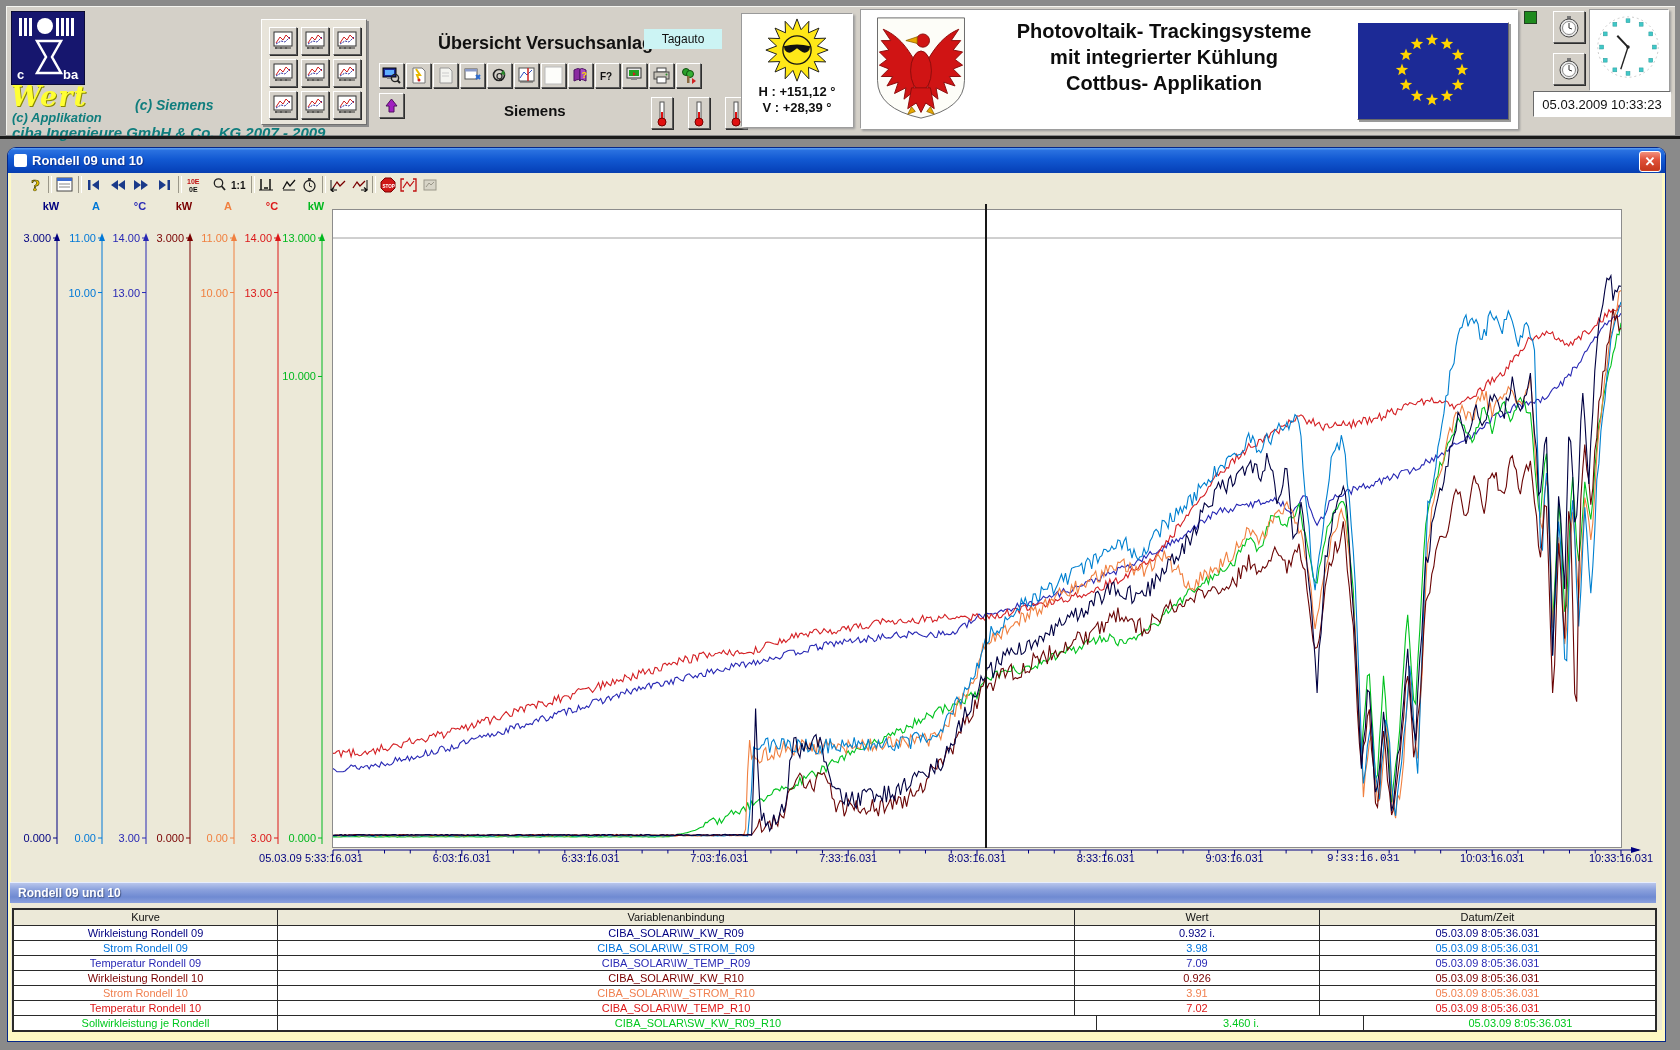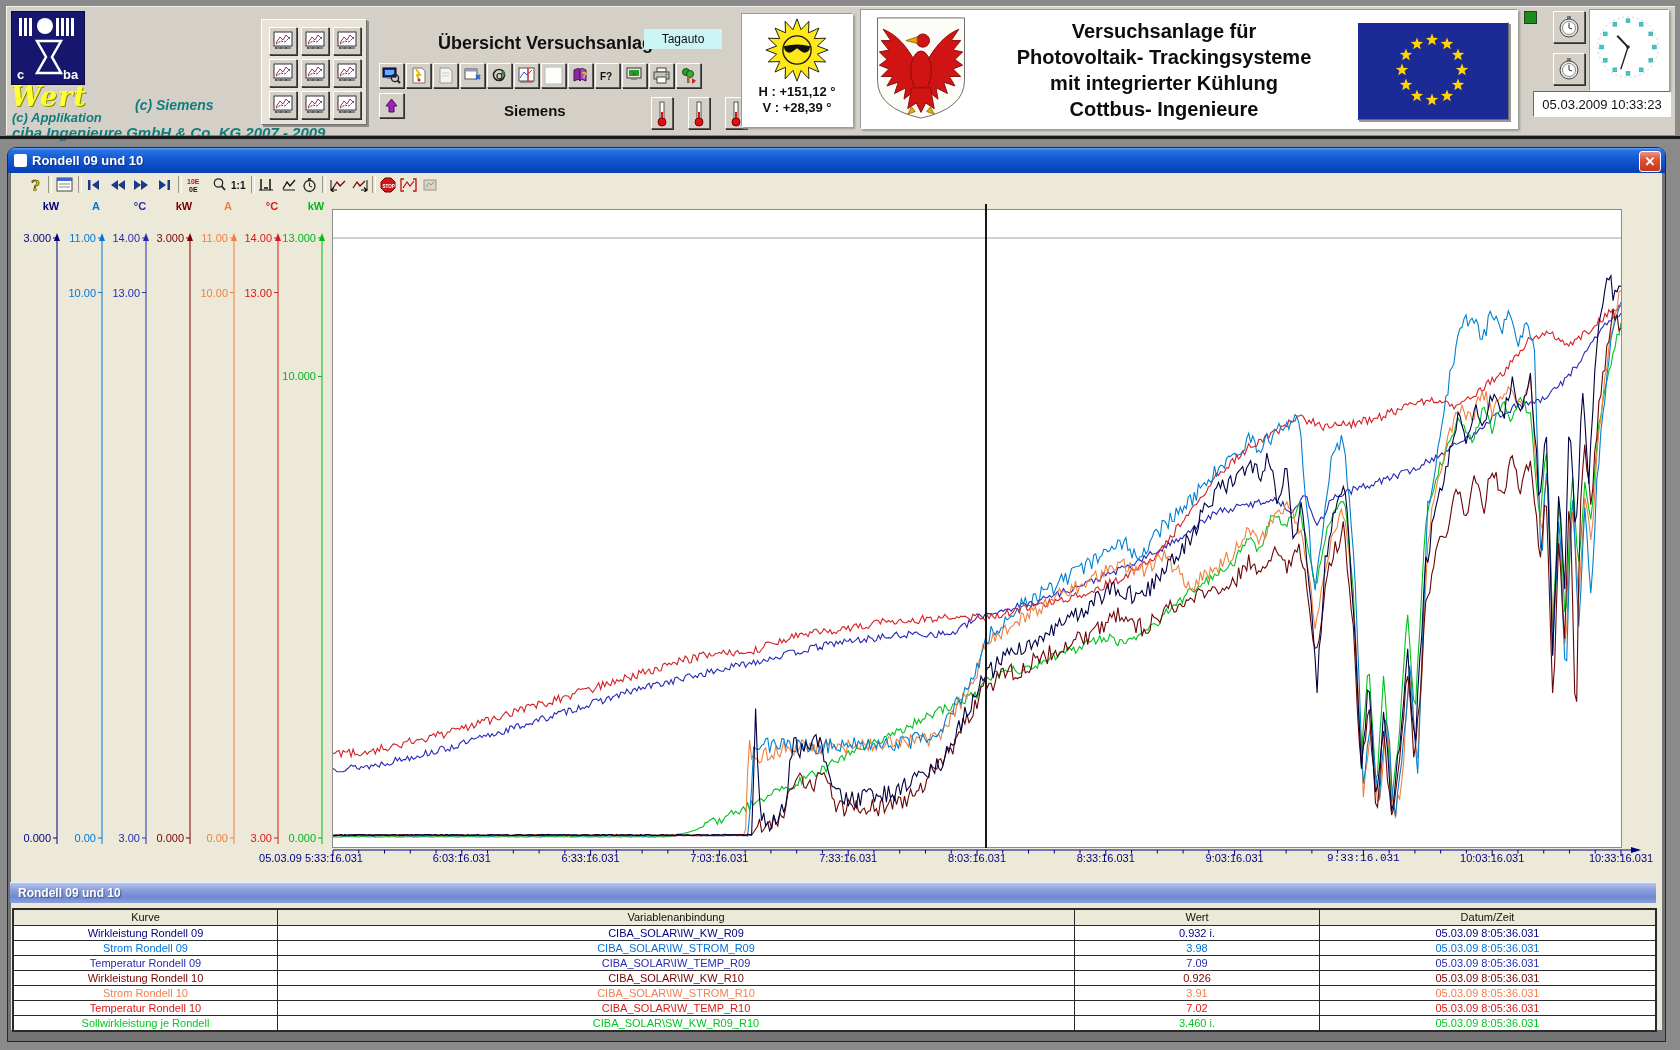--- a/index.html
+++ b/index.html
@@ -40,21 +40,21 @@
   #eu-flag{position:absolute;left:496px;top:12px;width:150px;height:96px;border:1px solid;
            border-color:#ffffff #6a6a6a #6a6a6a #ffffff;box-shadow:2px 2px 0 #9a9a9a;background:#1c2a96;}
   #status-led{left:1517px;top:4px;width:11px;height:11px;border:1px solid #204020;}
   .swbtn{width:30px;height:30px;}
   #clock-panel{left:1582px;top:2px;width:78px;height:80px;}
   #datetime-box{left:1526px;top:84px;width:136px;height:24px;background:#ffffff;
                 border:1px solid;border-color:#6a6a6a #ffffff #ffffff #6a6a6a;
                 font-size:13px;color:#101010;display:flex;align-items:center;justify-content:center;}
   
   #trend-window{position:absolute;left:8px;top:148px;width:1657px;height:893px;
-                background:#737373;border-radius:8px 8px 0 0;
+                background:#fef9c3;border-radius:8px 8px 0 0;
                 box-shadow:0 0 0 1px #05288a;}
   #titlebar{position:absolute;left:0;top:0;width:100%;height:25px;border-radius:7px 7px 0 0;
             background:linear-gradient(180deg,#5da2f7 0%,#2a71e0 10%,#1259d2 45%,#0845bd 86%,#0a3fae 100%);
             display:flex;align-items:center;}
   #titlebar-icon{width:13px;height:13px;background:#ffffff;margin:0 5px 0 6px;border-radius:2px;}
   #titlebar-text{color:#ffffff;font-weight:bold;font-size:13px;text-shadow:1px 1px 1px #10308a;}
   #close-btn{position:absolute;right:4px;top:3px;width:20px;height:19px;border-radius:3px;
              background:linear-gradient(180deg,#f2927e 0%,#e0523a 40%,#c93b20 90%);
              border:1px solid #ffffff;color:#fff;font-size:13px;font-weight:bold;
              display:flex;align-items:center;justify-content:center;line-height:1;}
@@ -67,21 +67,21 @@
   .axis-val{position:absolute;font-size:11px;text-align:right;width:40px;}
   #plot{position:absolute;left:321px;top:36px;width:1290px;height:639px;background:#ffffff;
         border:1px solid #8c8c8c;box-sizing:border-box;}
   #xaxis-labels .xlab{position:absolute;top:679px;font-size:11px;transform:translateX(-50%);white-space:nowrap;}
   #legend-ribbon{position:absolute;left:-1px;top:709px;width:1646px;height:20px;
                  background:linear-gradient(180deg,#b8c6ec 0%,#8aa0dc 35%,#6f8ad2 70%,#8aa0dc 100%);
                  border-top:1px solid #e8eefc;display:flex;align-items:center;}
   #legend-ribbon span{color:#ffffff;font-size:12px;font-weight:bold;margin-left:8px;text-shadow:1px 1px 1px #44568a;}
   #legend-table{position:absolute;left:1px;top:735px;width:1641px;border:2px solid #2a2a2a;background:#ffffff;}
   #legend-table .trow{display:flex;border-bottom:1px solid #2a2a2a;}
-  #legend-table .trow:last-child{border-bottom:none;}
+  #legend-table .trow:last-child{border-bottom:none;gap:22px;}
   #legend-table .cell{font-size:11px;text-align:center;border-right:1px solid #2a2a2a;
                       height:14px;line-height:14px;overflow:hidden;white-space:nowrap;}
   #legend-table .cell:last-child{border-right:none;}
   #legend-table .hrow .cell{background:#ece9d8;color:#101010;height:15px;line-height:15px;}
   .c0{width:263px;} .c1{width:796px;} .c2{width:244px;} .c3{flex:1;}
   svg{display:block;}
 </style>
 </head>
 <body>
 
@@ -355,24 +355,23 @@
             <path d="M54 52 C66 30 76 20 90 14 L82 26 L92 26 L84 36 L94 38 L86 46 L94 52 L84 56 L92 64 L80 64 L86 74 L74 70 L78 82 L66 76 L68 88 L58 80 Z"></path>
             <ellipse cx="50" cy="58" rx="11" ry="21"></ellipse>
             <circle cx="52" cy="26" r="7"></circle>
             <path d="M40 76 L60 76 L64 98 L55 92 L50 102 L45 92 L36 98 Z"></path>
           </g>
           <path d="M46 22 L34 26 L46 29 Z" fill="#e8a800" stroke="#8a6000" stroke-width="0.8"></path>
           <path d="M40 96 L36 104 L44 101 Z M60 96 L64 104 L56 101 Z" fill="#e8a800" stroke="#8a6000" stroke-width="0.8"></path>
         </svg>
       </div>
       <div id="plant-title">
-        <div>Versuchsanlage für</div>
         <div>Photovoltaik- Trackingsysteme</div>
         <div>mit integrierter Kühlung</div>
-        <div>Cottbus- Ingenieure</div>
+        <div>Cottbus- Applikation</div>
       </div>
       <div id="eu-flag">
         <svg width="148" height="94" viewBox="0 0 148 94">
             <g id="eu-stars" fill="#ffd400">
               <polygon points="74.0,10.5 75.6,14.8 80.2,15.0 76.6,17.8 77.8,22.3 74.0,19.7 70.2,22.3 71.4,17.8 67.8,15.0 72.4,14.8"></polygon>
               <polygon points="89.0,14.5 90.6,18.8 95.2,19.0 91.6,21.9 92.8,26.3 89.0,23.7 85.2,26.3 86.4,21.9 82.8,19.0 87.4,18.8"></polygon>
               <polygon points="100.0,25.5 101.6,29.8 106.2,30.0 102.6,32.8 103.8,37.3 100.0,34.7 96.2,37.3 97.4,32.8 93.8,30.0 98.4,29.8"></polygon>
               <polygon points="104.0,40.5 105.6,44.8 110.2,45.0 106.6,47.8 107.8,52.3 104.0,49.7 100.2,52.3 101.4,47.8 97.8,45.0 102.4,44.8"></polygon>
               <polygon points="100.0,55.5 101.6,59.8 106.2,60.0 102.6,62.8 103.8,67.3 100.0,64.7 96.2,67.3 97.4,62.8 93.8,60.0 98.4,59.8"></polygon>
               <polygon points="89.0,66.5 90.6,70.8 95.2,71.0 91.6,73.8 92.8,78.2 89.0,75.7 85.2,78.2 86.4,73.8 82.8,71.0 87.4,70.8"></polygon>

